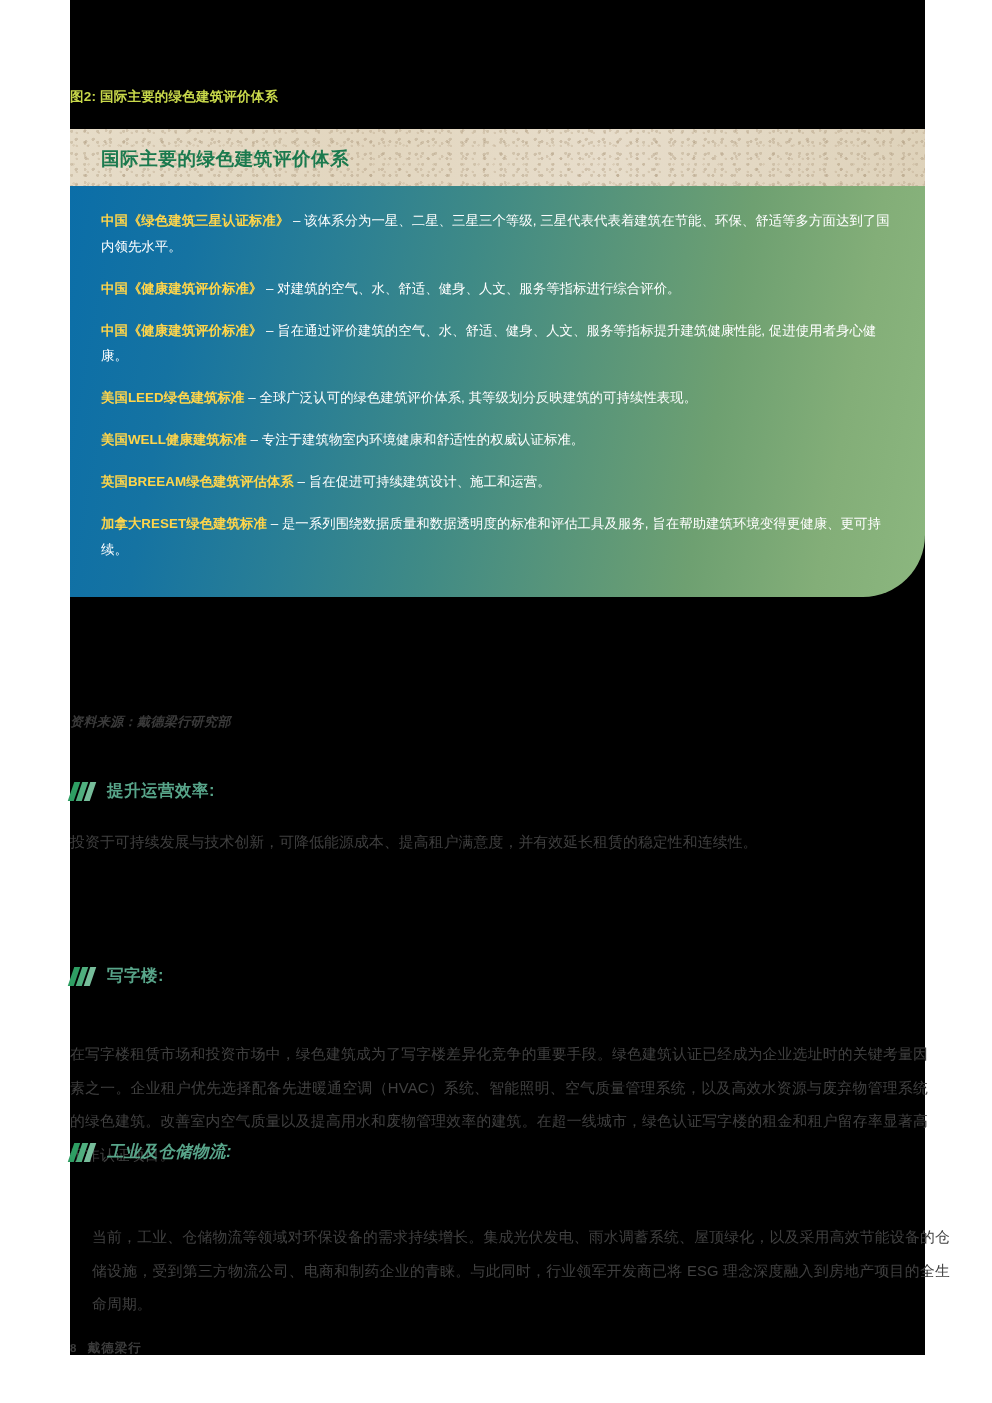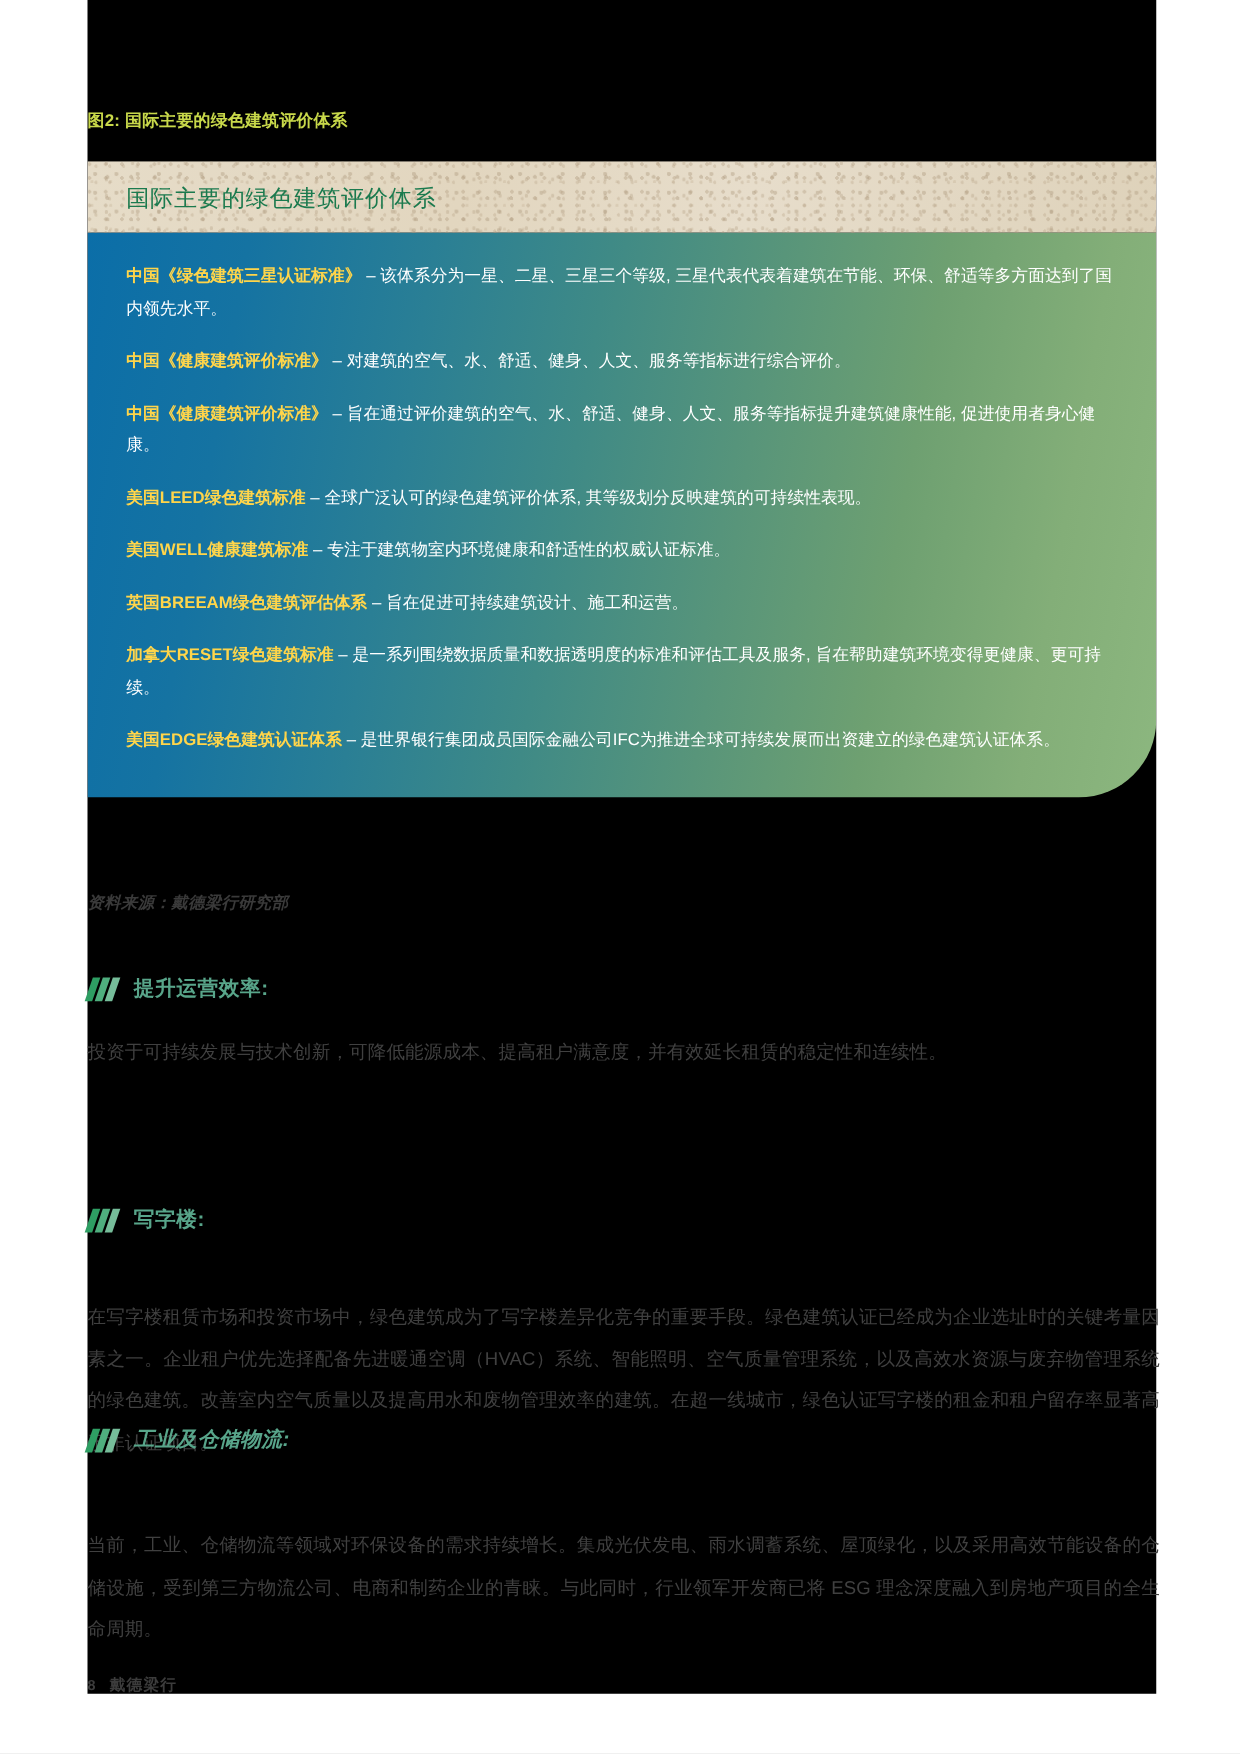--- a/index.html
+++ b/index.html
@@ -66,21 +66,21 @@
       linear-gradient(100deg, #e6dcc8 0%, #e2d6bf 35%, #e7ddcb 62%, #ded2ba 100%);
     background-size: 13px 11px, 17px 15px, 11px 13px, 19px 17px, 15px 19px, 21px 13px, 100% 100%;
   }
 
   .card-header-title {
     position: absolute;
     left: 31px;
     top: 50%;
     transform: translateY(-50%);
     font-size: 18.5px;
-    font-weight: normal;
+    font-weight: bold;
     color: #1b7a4e;
     letter-spacing: .6px;
     white-space: nowrap;
   }
 
   .card-body {
     background: linear-gradient(100deg,
         #0b6ea8 0%,
         #1573a2 14%,
         #2a7f95 30%,
@@ -239,23 +239,20 @@
       </p>
 
       <p class="std-item">
         <span class="std-name">英国BREEAM绿色建筑评估体系</span><span class="std-dash"> – </span><span class="std-desc">旨在促进可持续建筑设计、施工和运营。</span>
       </p>
 
       <p class="std-item">
         <span class="std-name">加拿大RESET绿色建筑标准</span><span class="std-dash"> – </span><span class="std-desc">是一系列围绕数据质量和数据透明度的标准和评估工具及服务, 旨在帮助建筑环境变得更健康、更可持续。</span>
       </p>
 
-      <p class="std-item">
-        <span class="std-name">美国EDGE绿色建筑认证体系</span><span class="std-dash"> – </span><span class="std-desc">是世界银行集团成员国际金融公司IFC为推进全球可持续发展而出资建立的绿色建筑认证体系。</span>
-      </p>
 
     </div>
   </div>
 
   <div class="source-note">资料来源：戴德梁行研究部</div>
 
   <div class="sub-heading" style="left:70px; top:780px;">
     <span class="bars-icon">
         <i></i>
         <i></i>
@@ -277,20 +274,20 @@
   <div class="body-para" style="top:1038px;">在写字楼租赁市场和投资市场中，绿色建筑成为了写字楼差异化竞争的重要手段。绿色建筑认证已经成为企业选址时的关键考量因素之一。企业租户优先选择配备先进暖通空调（HVAC）系统、智能照明、空气质量管理系统，以及高效水资源与废弃物管理系统的绿色建筑。改善室内空气质量以及提高用水和废物管理效率的建筑。在超一线城市，绿色认证写字楼的租金和租户留存率显著高于非认证项目。</div>
 
   <div class="sub-heading" style="left:70px; top:1141px;font-style:italic;">
     <span class="bars-icon">
         <i></i>
         <i></i>
         <i></i>
       </span>
     <span class="sub-heading-text">工业及仓储物流:</span>
   </div>
-  <div class="body-para" style="top:1221px;">当前，工业、仓储物流等领域对环保设备的需求持续增长。集成光伏发电、雨水调蓄系统、屋顶绿化，以及采用高效节能设备的仓储设施，受到第三方物流公司、电商和制药企业的青睐。与此同时，行业领军开发商已将 ESG 理念深度融入到房地产项目的全生命周期。</div>
+  <div class="body-para" style="top:1221px;margin-left:22px;">当前，工业、仓储物流等领域对环保设备的需求持续增长。集成光伏发电、雨水调蓄系统、屋顶绿化，以及采用高效节能设备的仓储设施，受到第三方物流公司、电商和制药企业的青睐。与此同时，行业领军开发商已将 ESG 理念深度融入到房地产项目的全生命周期。</div>
 
   <div class="page-footer">
     <span>8</span>
     <span class="footer-brand">戴德梁行</span>
   </div>
 
 </div>
 
 </body></html>

